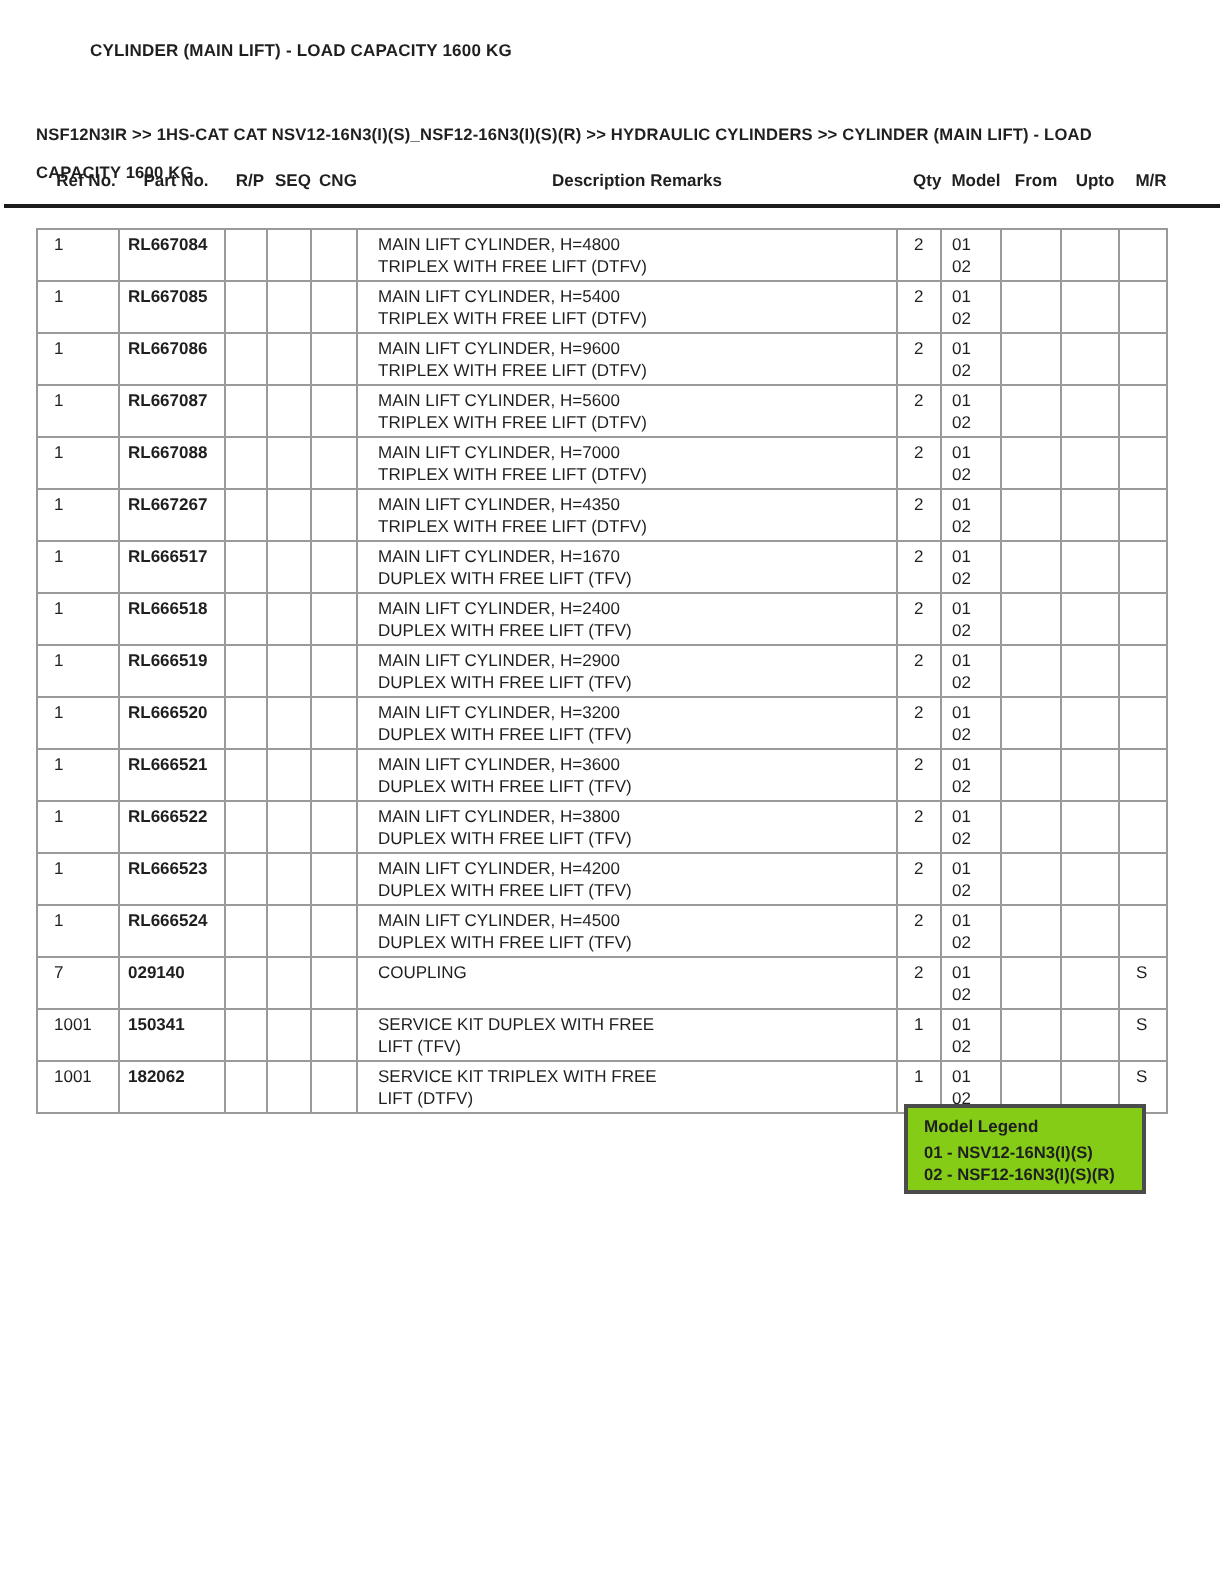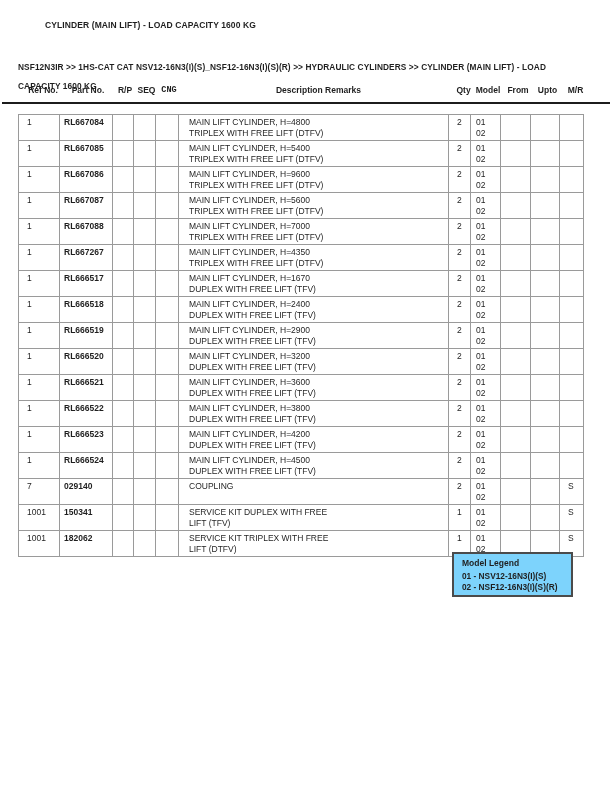--- a/index.html
+++ b/index.html
@@ -36,34 +36,34 @@
     vertical-align:top;
     height:26px;
     padding-top:2px;
     line-height:10.6px;
     overflow:hidden; white-space:nowrap;
   }
   .c-ref   { padding-left:8px; }
   .c-part  { padding-left:4px;font-weight:bold; }
   .c-rp    { padding-left:4px; }
   .c-seq   { padding-left:4px; }
-  .c-cng   { padding-left:4px;font-family:Liberation Mono, monospace; }
+  .c-cng   { padding-left:4px; }
   .c-desc  { padding-left:10px; }
   .c-qty   { padding-left:8px; }
   .c-model { padding-left:5px; }
   .c-from  { padding-left:5px; }
   .c-upto  { padding-left:5px; }
   .c-mr    { padding-left:8px; }
   .header-rule {
     position:absolute; left:2px; top:102px; width:608px; height:2px;
     background:#1c1c1c; z-index:5;
   }
   .legend-box {
     position:absolute; left:452px; top:552px; width:121px; height:45px;
-    border:2px solid #4b4b4b; background:#7dd3fc;
+    border:2px solid #4b4b4b; background:#84cc16;
     padding:4px 4px 0 8px;
   }
   .legend-title { font-size:8.5px; font-weight:bold; margin-bottom:3px; }
   .legend-entry { font-size:8.3px; line-height:10.5px; white-space:nowrap;font-weight:bold; }
 </style>
 </head>
 <body>
 
 <div class="page-title">CYLINDER (MAIN LIFT) - LOAD CAPACITY 1600 KG</div>
 <div class="breadcrumb">NSF12N3IR &gt;&gt; 1HS-CAT CAT NSV12-16N3(I)(S)_NSF12-16N3(I)(S)(R) &gt;&gt; HYDRAULIC CYLINDERS &gt;&gt; CYLINDER (MAIN LIFT) - LOAD CAPACITY 1600 KG</div>

